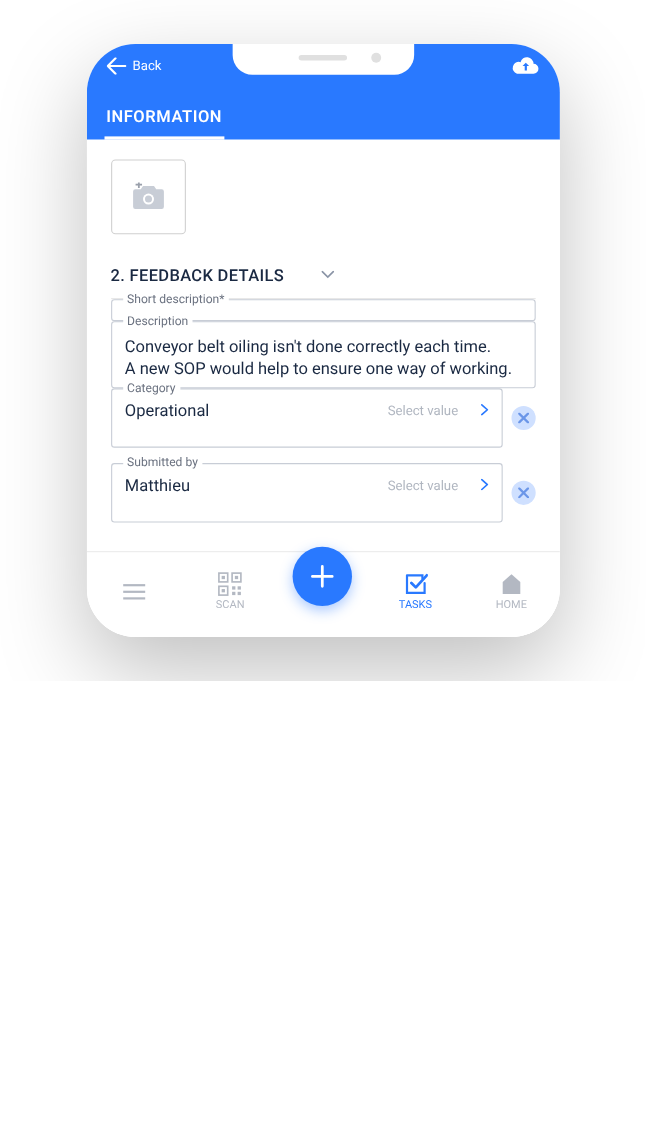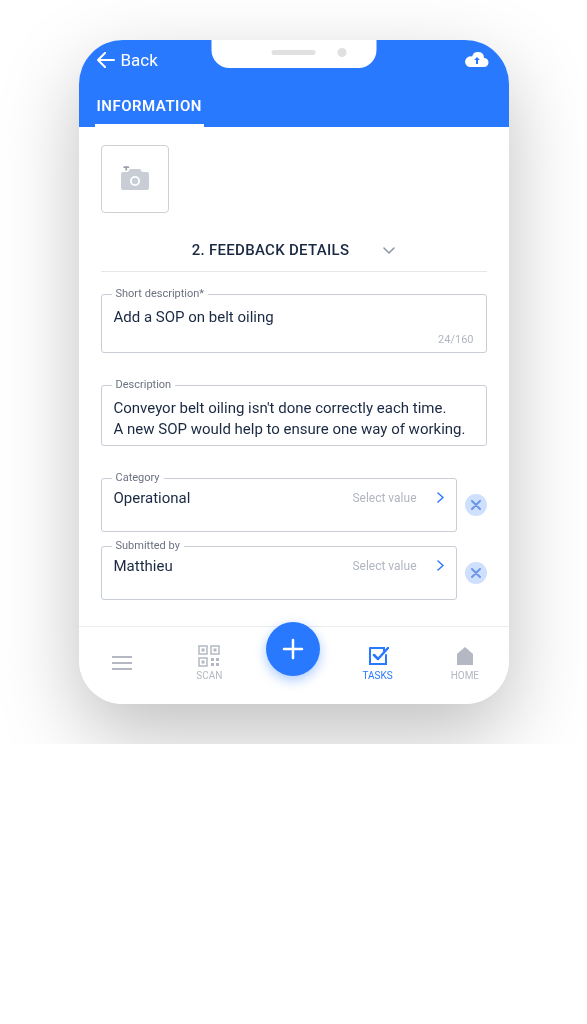--- a/index.html
+++ b/index.html
@@ -72,21 +72,21 @@
     .header-top {
       display: flex;
       align-items: center;
       justify-content: space-between;
       padding-bottom: 16px;
     }
     .back-btn {
       display: flex;
       align-items: center;
       gap: 6px;
-      font-size: 17px;
+      font-size: 12px;
       cursor: pointer;
     }
     .header-title { font-size: 19px; font-weight: 500; }
     .cloud-icon { display:flex; align-items:center; }
     .tab-bar { display: flex; align-items: center; }
     .tab {
       padding: 10px 0 12px;
       font-size: 15px;
       font-weight: 600;
       letter-spacing: 0.5px;
@@ -111,38 +111,37 @@
       border: 1px solid #d0d0d0;
       border-radius: 4px;
       display: flex;
       align-items: center;
       justify-content: center;
       margin-bottom: 28px;
       cursor: pointer;
     }
     .section-header {
       display: flex;
-      justify-content: center;
+      justify-content: flex-start;
       align-items: center;
       padding-bottom: 12px;
       border-bottom: 1px solid #e6e6e6;
-      margin-bottom: 22px;
       cursor: pointer;
       gap: 34px;
     }
     .section-title {
       font-size: 15px;
       font-weight: 500;
       color: #1a2942;
       letter-spacing: 0.3px;
     }
     .chevron { color: #8a94a6; font-size: 13px; }
     .field {
       position: relative;
-      margin-bottom: 32px;
+      margin-bottom: 0;
     }
     .field-box {
       border: 1px solid #c8cdd6;
       border-radius: 3px;
       padding: 12px 12px 6px;
       position: relative;
     }
     .field-label {
       position: absolute;
       top: -8px;
@@ -286,22 +285,20 @@
       <span class="chevron">
         <svg width="12" height="8" viewBox="0 0 12 8">
             <path d="M1 1l5 5 5-5" stroke="#8a94a6" stroke-width="1.5" fill="none" stroke-linecap="round"></path>
           </svg>
       </span>
     </div>
 
     <div class="field">
       <div class="field-box">
         <span class="field-label">Short description*</span>
-        <div class="field-value">Add a SOP on belt oiling</div>
-        <div class="field-counter">24/160</div>
       </div>
     </div>
 
     <div class="field">
       <div class="field-box">
         <span class="field-label">Description</span>
         <div class="field-value">Conveyor belt oiling isn't done correctly each time.
 A new SOP would help to ensure one way of working.</div>
       </div>
     </div>

